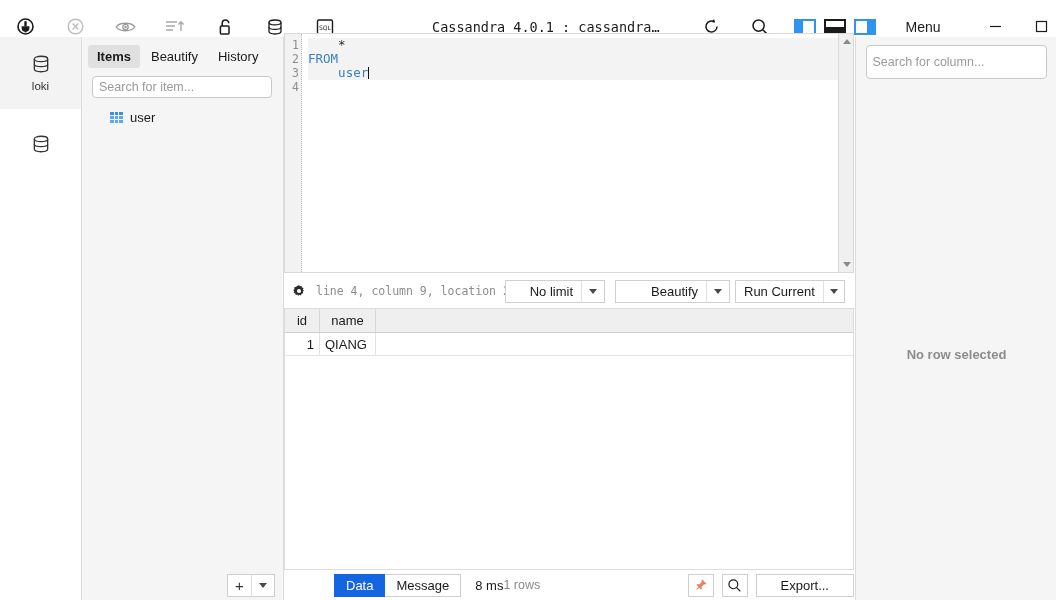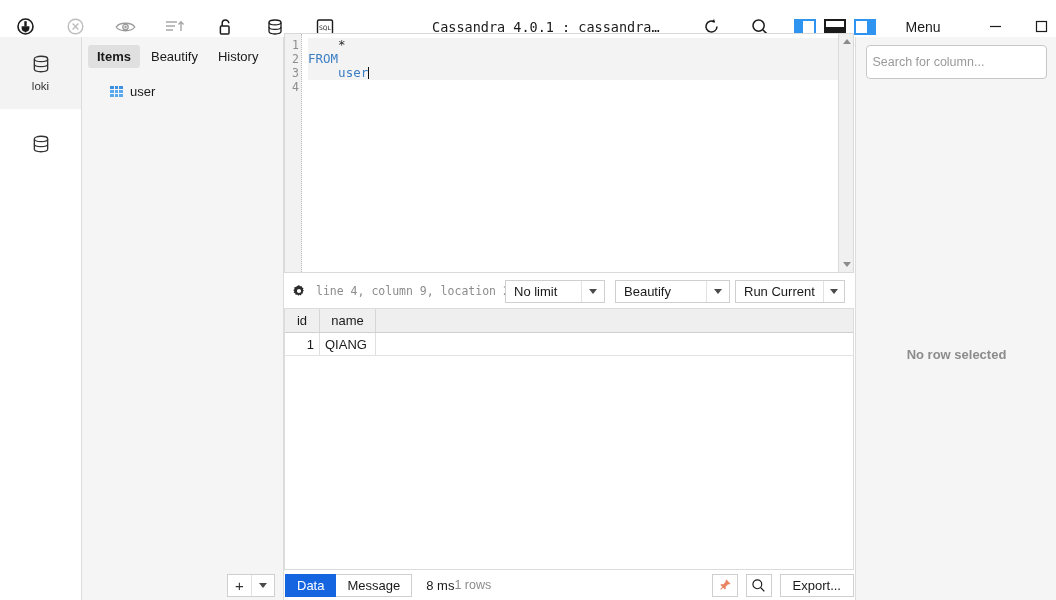--- a/index.html
+++ b/index.html
@@ -168,21 +168,21 @@
   .pos-text {
     font-family: "DejaVu Sans Mono", monospace; font-size: 11.5px; color: #8c8c8c;
     white-space: nowrap;
   }
   .dd {
     height: 23px; box-sizing: border-box;
     border: 1px solid #cfcfcf; background: #ffffff;
     display: flex; align-items: center; justify-content: space-between;
     font-size: 13px; color: #1a1a1a; cursor: default;
   }
-  .dd .lbl { flex: 1; text-align: left; padding: 0 8px; white-space: nowrap; }
+  .dd .lbl { flex: 1; text-align: right; padding: 0 8px; white-space: nowrap; }
   .dd .sep { width: 1px; align-self: stretch; background: #e2e2e2; }
   .dd .chev { width: 22px; display: flex; align-items: center; justify-content: center; }
   .chev-gl {
     width:0;height:0;border-left:4px solid transparent;border-right:4px solid transparent;
     border-top:5px solid #4a4a4a;
   }
   #dd-limit { position: absolute; left: 221px; width: 100px; }
   #dd-beaut { position: absolute; left: 331px; width: 115px; }
   #dd-run   { position: absolute; left: 451px; width: 110px; }
 
@@ -215,38 +215,38 @@
     display: flex; align-items: center;
   }
   .plus-grp {
     margin-left: 145px; display: flex; align-items: center;
     border: 1px solid #cfcfcf; height: 23px; background: #fff; box-sizing: border-box;
   }
   .plus-grp .p { width: 23px; display:flex;align-items:center;justify-content:center; font-size: 15px; color:#333; }
   .plus-grp .sep { width: 1px; height: 100%; background: #e2e2e2; }
   .plus-grp .c { width: 22px; display:flex;align-items:center;justify-content:center; }
 
-  .seg { display: flex; margin-left: 10px; height: 23px; }
+  .seg { display: flex; margin-left: 39px; height: 23px; padding-left: 20px; }
   .seg div {
     display:flex;align-items:center;justify-content:center;
     height: 23px; padding: 0 11px; font-size: 13px;
     border: 1px solid #cfcfcf; box-sizing: border-box; cursor: default;
   }
   .seg .on { background: #1565e0; color: #fff; border-color: #1565e0; }
   .seg .off { background: #fff; color: #1a1a1a; border-left: none; }
   .ms { margin-left: 14px; font-size: 13px; color: #1a1a1a; }
   .rows { font-size: 12.5px; color: #8c8c8c; }
 
   .brbtns { position: absolute; right: 0px; display: flex; align-items: center; gap: 8px; }
   .sqbtn {
     width: 26px; height: 23px; border: 1px solid #cfcfcf; background: #fff;
     display:flex;align-items:center;justify-content:center; box-sizing: border-box; cursor: default;
   }
   .exbtn {
-    height: 23px; border: 1px solid #cfcfcf; background: #fff; padding: 0 12px;
+    height: 23px; border: 1px solid #cfcfcf; background: #fff; padding: 0 24px;
     display:flex;align-items:center;justify-content:center; font-size: 13px; color:#1a1a1a;
     box-sizing: border-box; cursor: default;
   }
 
   
   .rightpanel {
     position: absolute; left: 855px; top: 37px; width: 201px; height: 563px;
     background: #f5f5f5; border-left: 1px solid #dcdcdc; box-sizing: border-box;
   }
   .col-search {
@@ -387,20 +387,21 @@
       </span>
     </div>
   </div>
 
   <div class="objpanel">
     <div class="obj-tabs">
       <div class="obj-tab active">Items</div>
       <div class="obj-tab">Beautify</div>
       <div class="obj-tab">History</div>
     </div>
+    <input class="obj-search" type="text" placeholder="Search for item..." style="">
     <div class="obj-list">
       <div class="obj-row">
         <span class="grid-icon">
           <i class="hdr"></i>
             <i class="hdr"></i>
             <i class="hdr"></i>
           <i></i>
             <i></i>
             <i></i>
           <i></i>

